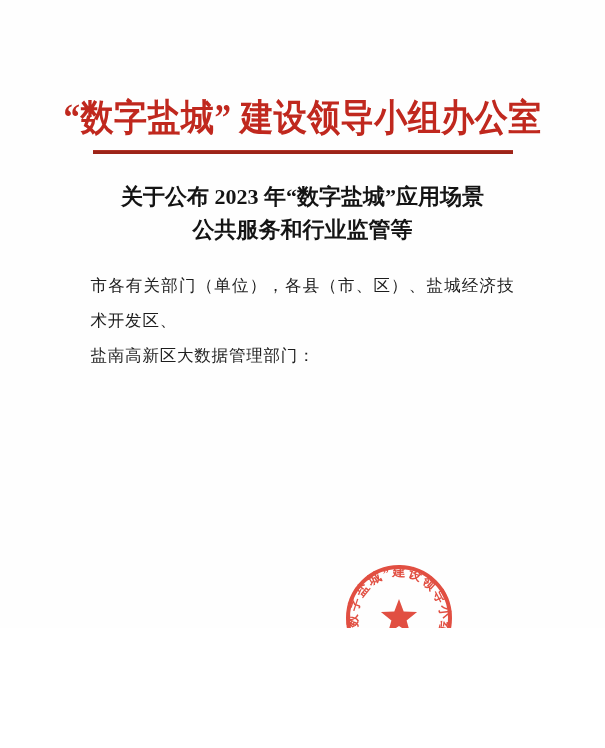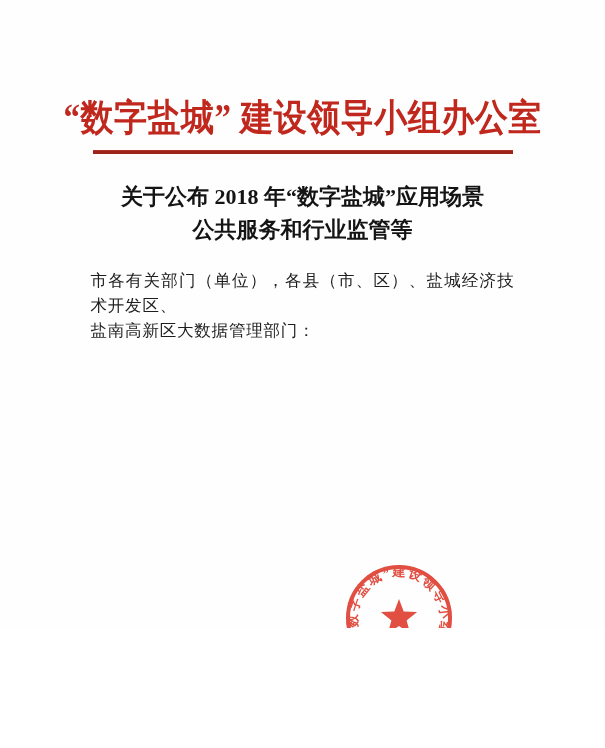--- a/index.html
+++ b/index.html
@@ -39,21 +39,21 @@
     font-size: 22px;
     font-weight: 700;
     line-height: 33px;
     color: #141414;
   }
   
   .body {
     width: 424px;
     margin: 22px auto 0;
     font-size: 16.5px;
-    line-height: 25px;
+    line-height: 35px;
     color: #1d1d1d;
     letter-spacing: 0.8px;
   }
   .body p { white-space: pre-line; text-align: justify; }
   .para-indent { text-indent: 2.6em; }
   .attachment { margin-top: 28px; text-indent: 2.6em; white-space: nowrap; }
   
   .seal {
     position: absolute;
     left: 337px;
@@ -81,21 +81,21 @@
 </head>
 <body>
 
 <div class="page">
 
   <div class="banner">“数字盐城” 建设领导小组办公室</div>
 
   <div class="banner-rule"></div>
 
   <div class="notice-title">
-    <div>关于公布 2018 年“数字盐城”应用场景</div>
+    <div>关于公布 2023 年“数字盐城”应用场景</div>
     <div>公共服务和行业监管等</div>
   </div>
 
   <div class="body">
     <p class="salutation">市各有关部门（单位），各县（市、区）、盐城经济技术开发区、
 盐南高新区大数据管理部门：</p>
 
   </div>
 
   <svg class="seal" viewBox="-62 -62 124 124" xmlns="http://www.w3.org/2000/svg">

